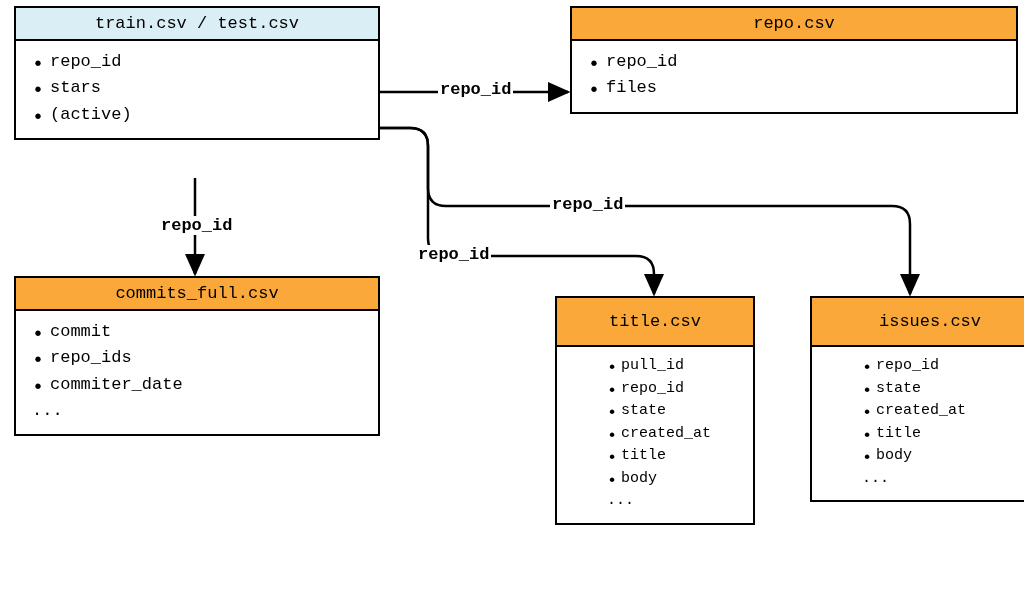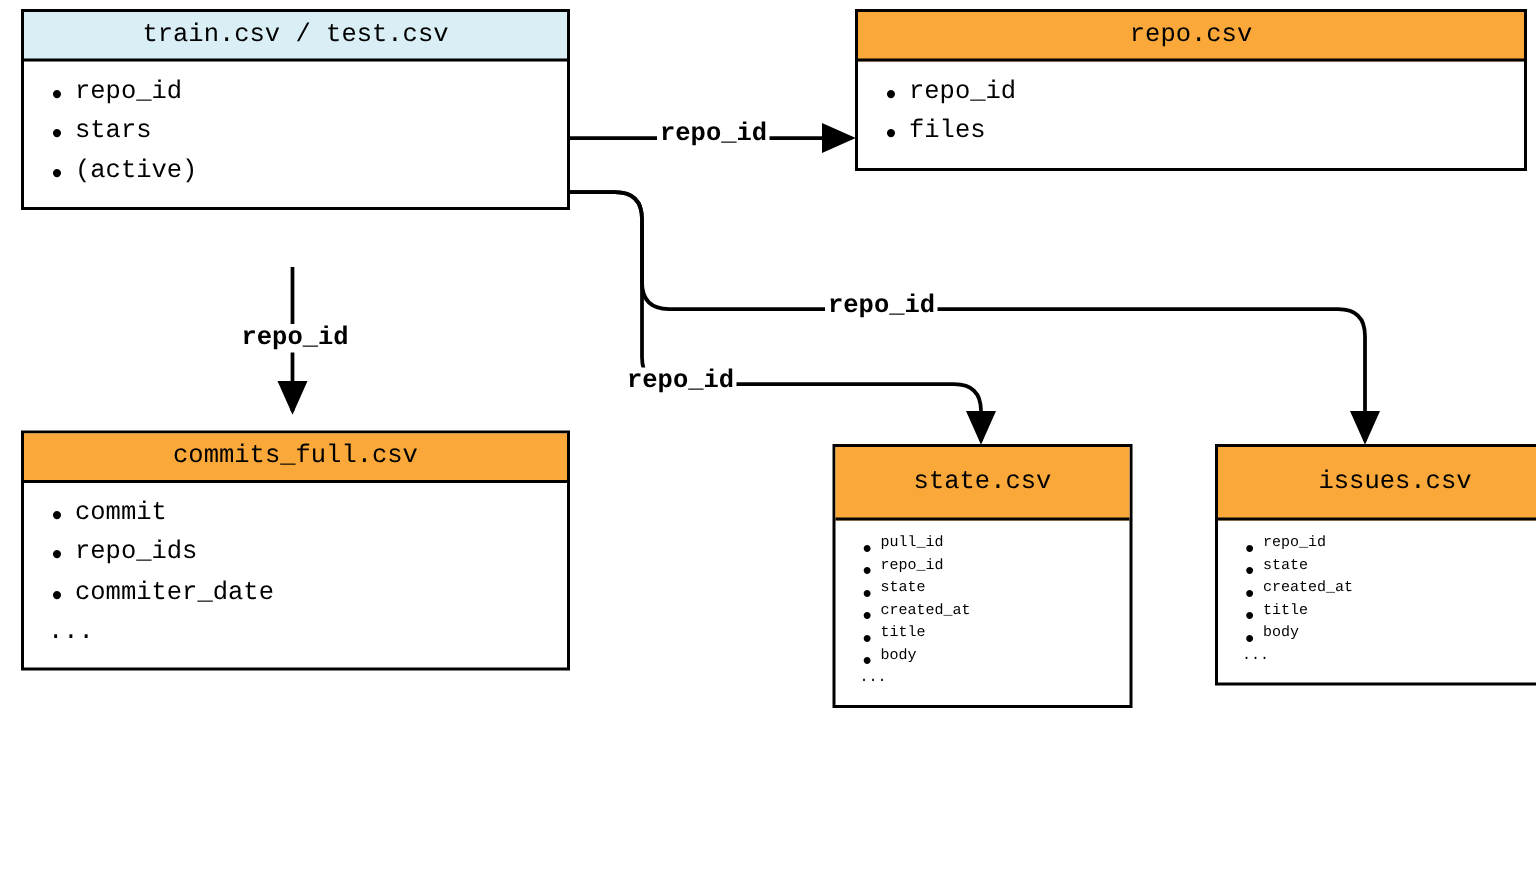--- a/index.html
+++ b/index.html
@@ -48,23 +48,24 @@
       left: 0px;
       font-size: 20px;
     }
     .entity-body li.ellipsis {
        padding-left: 0px;
     }
     .entity-body li.ellipsis::before {
        content: "";
     }
     .small-body .entity-body li {
-      font-size: 10px;
+      font-size: 15px;
       line-height: 1.5;
       padding-left: 14px;
+      margin-left: 34px;
     }
      .small-body .entity-body li::before {
       font-size: 17px;
     }
     .small-body .entity-body li.ellipsis {
        padding-left: 0px;
     }
     .small-body .entity-body li.ellipsis::before {
        content: "";
     }
@@ -116,34 +117,34 @@
 <div class="entity" style="left:570px; top:6px; width:448px;">
   <div class="entity-header">repo.csv</div>
   <div class="entity-body">
     <ul>
       <li>repo_id</li>
       <li>files</li>
     </ul>
   </div>
 </div>
 
-<div class="entity" style="left:14px; top:287px; width:366px;">
+<div class="entity" style="left:14px; top:276px; width:366px;">
   <div class="entity-header">commits_full.csv</div>
   <div class="entity-body">
     <ul>
       <li>commit</li>
       <li>repo_ids</li>
       <li>commiter_date</li>
       <li class="ellipsis">...</li>
     </ul>
   </div>
 </div>
 
 <div class="entity small-body" style="left:555px; top:296px; width:200px;">
-  <div class="entity-header" style="padding:14px 4px;">state.csv</div>
+  <div class="entity-header" style="padding:14px 4px;">title.csv</div>
   <div class="entity-body">
     <ul>
       <li>pull_id</li>
       <li>repo_id</li>
       <li>state</li>
       <li>created_at</li>
       <li>title</li>
       <li>body</li>
       <li class="ellipsis">...</li>
     </ul>

